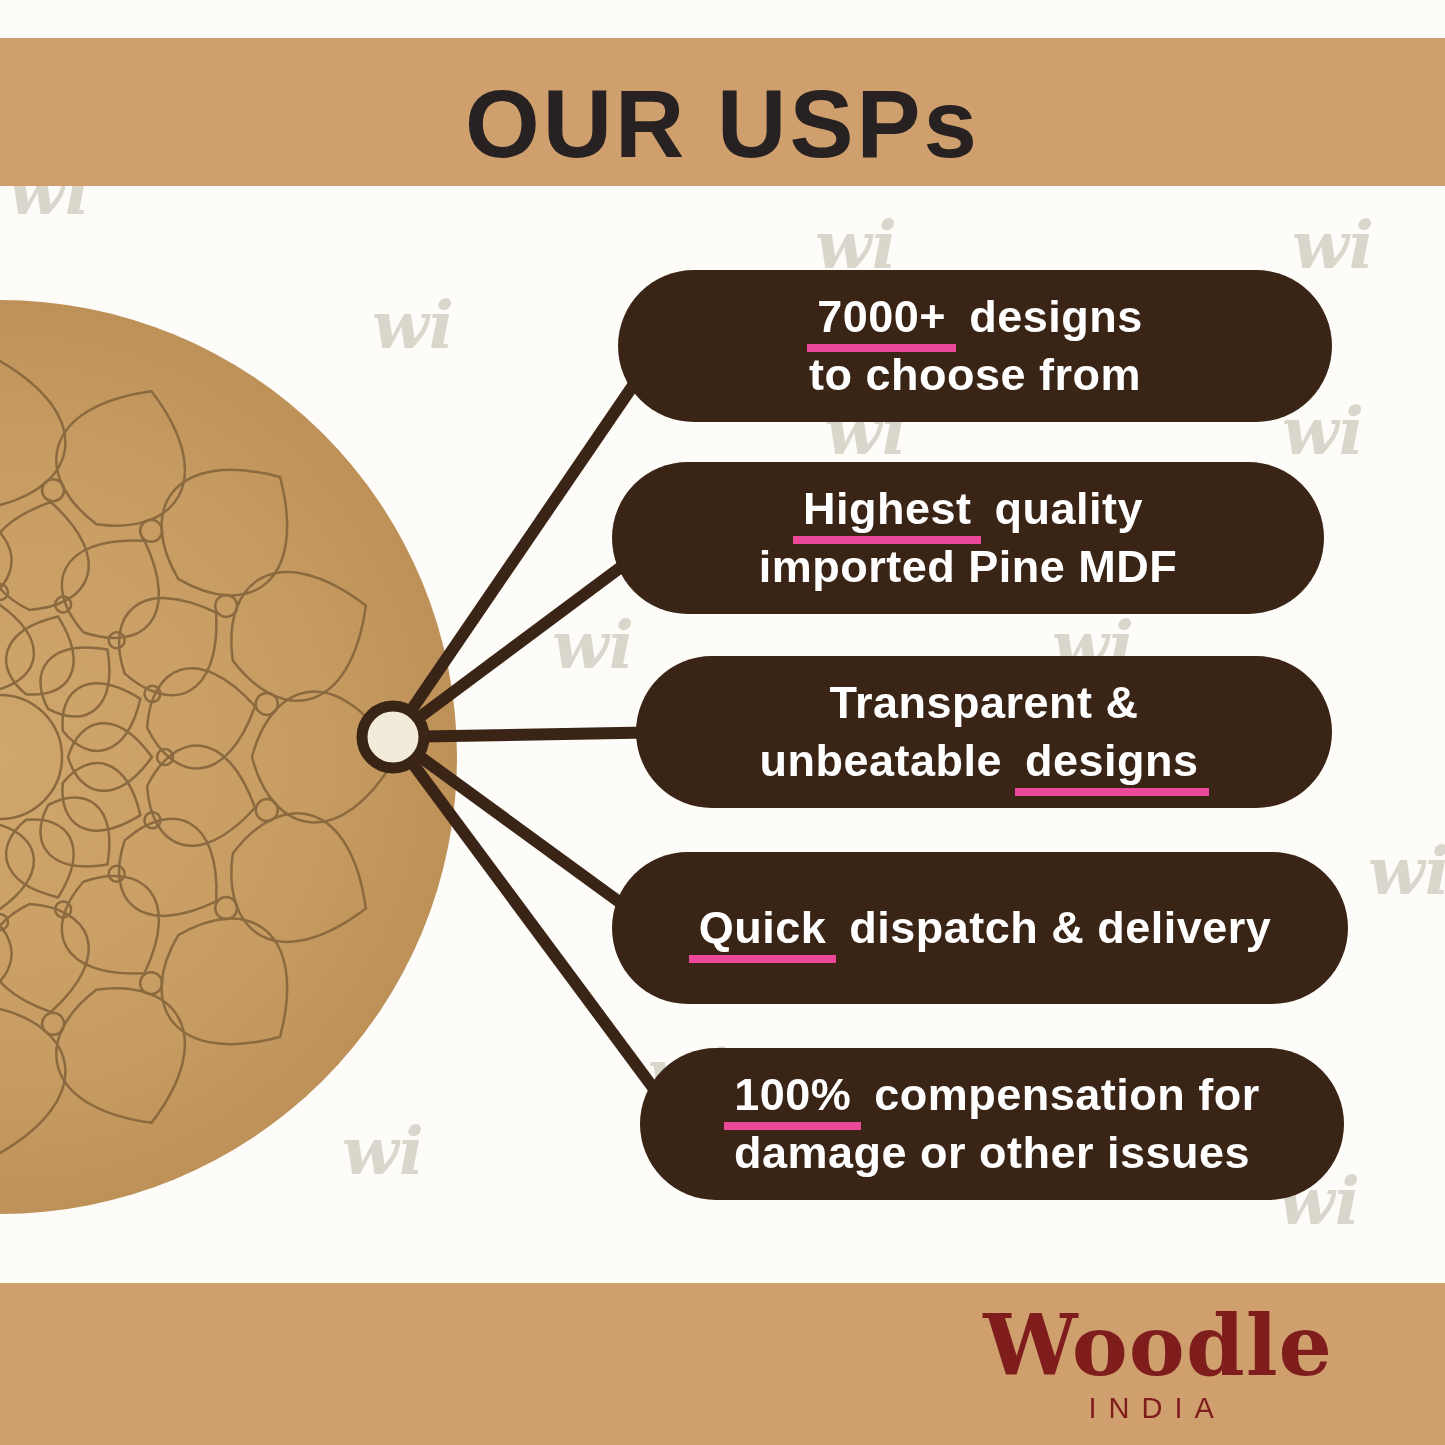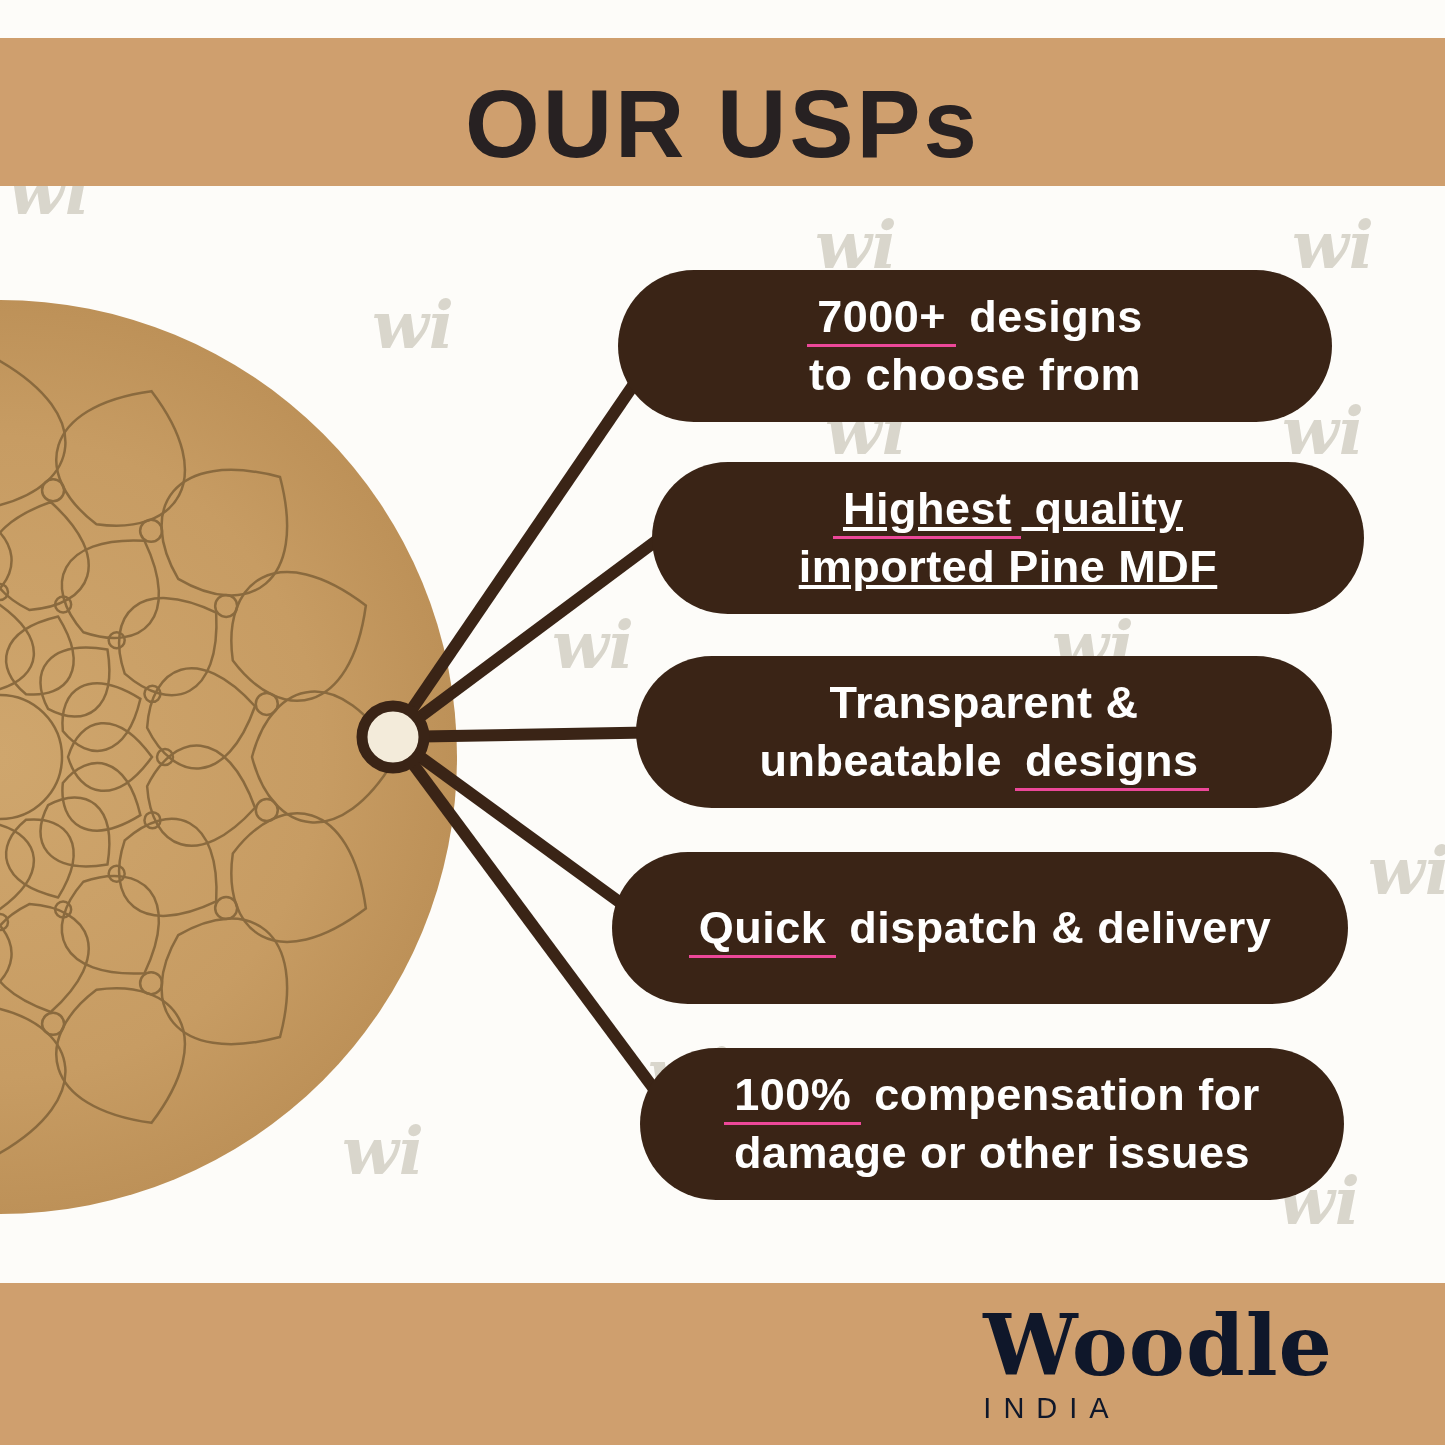--- a/index.html
+++ b/index.html
@@ -14,21 +14,21 @@
     background:#cf9f6e; z-index:4; display:flex; align-items:center; justify-content:center;
   }
   .page-title {
     font-size:96px; font-weight:800; color:#272122; letter-spacing:3px; line-height:1;margin-top:24px;
   }
   .band-bottom {
     position:absolute; left:0; top:1283px; width:1445px; height:162px;
     background:#cf9f6e; z-index:4; display:flex; align-items:center; justify-content:flex-end;
     padding-right:112px; box-sizing:border-box;
   }
-  .logo { text-align:left; color:#0f172a; }
+  .logo { text-align:center; color:#7f1d1d; }
   .logo .brand {
     font-family:"DejaVu Serif", serif; font-weight:700; font-size:84px; line-height:1; letter-spacing:1px;
   }
   .logo .country {
     font-size:29px; font-weight:500; letter-spacing:12px; margin-top:4px; padding-right:2px;
   }
 
   
   .wm {
     position:absolute; z-index:1; font-family:"DejaVu Serif", serif;
@@ -40,23 +40,23 @@
   .art { position:absolute; left:0; top:0; z-index:2; }
 
   
   .pill {
     position:absolute; height:152px; background:#3a2416; border-radius:90px;
     color:#ffffff; z-index:3; display:flex; flex-direction:column;
     align-items:center; justify-content:center;
     font-weight:700; font-size:45px; line-height:1.28; letter-spacing:0.5px; text-align:center;
   }
   .pill .pline { white-space:pre; }
-  .ul { border-bottom:3px solid #ec4899; padding:0 10px 2px; }
+  .ul { border-bottom:8px solid #ec4899; padding:0 10px 2px; }
   #pill1 { left:618px; top:270px;  width:714px; }
-  #pill2 { left:652px; top:462px;  width:712px;text-decoration:underline; }
+  #pill2 { left:612px; top:462px;  width:712px; }
   #pill3 { left:636px; top:656px;  width:696px; }
   #pill4 { left:612px; top:852px;  width:736px;gap:20px; }
   #pill5 { left:640px; top:1048px; width:704px; }
 </style>
 </head>
 <body>
 
 <div class="canvas">
 
   <span class="wm" style="left:8px;top:158px">wi</span>

